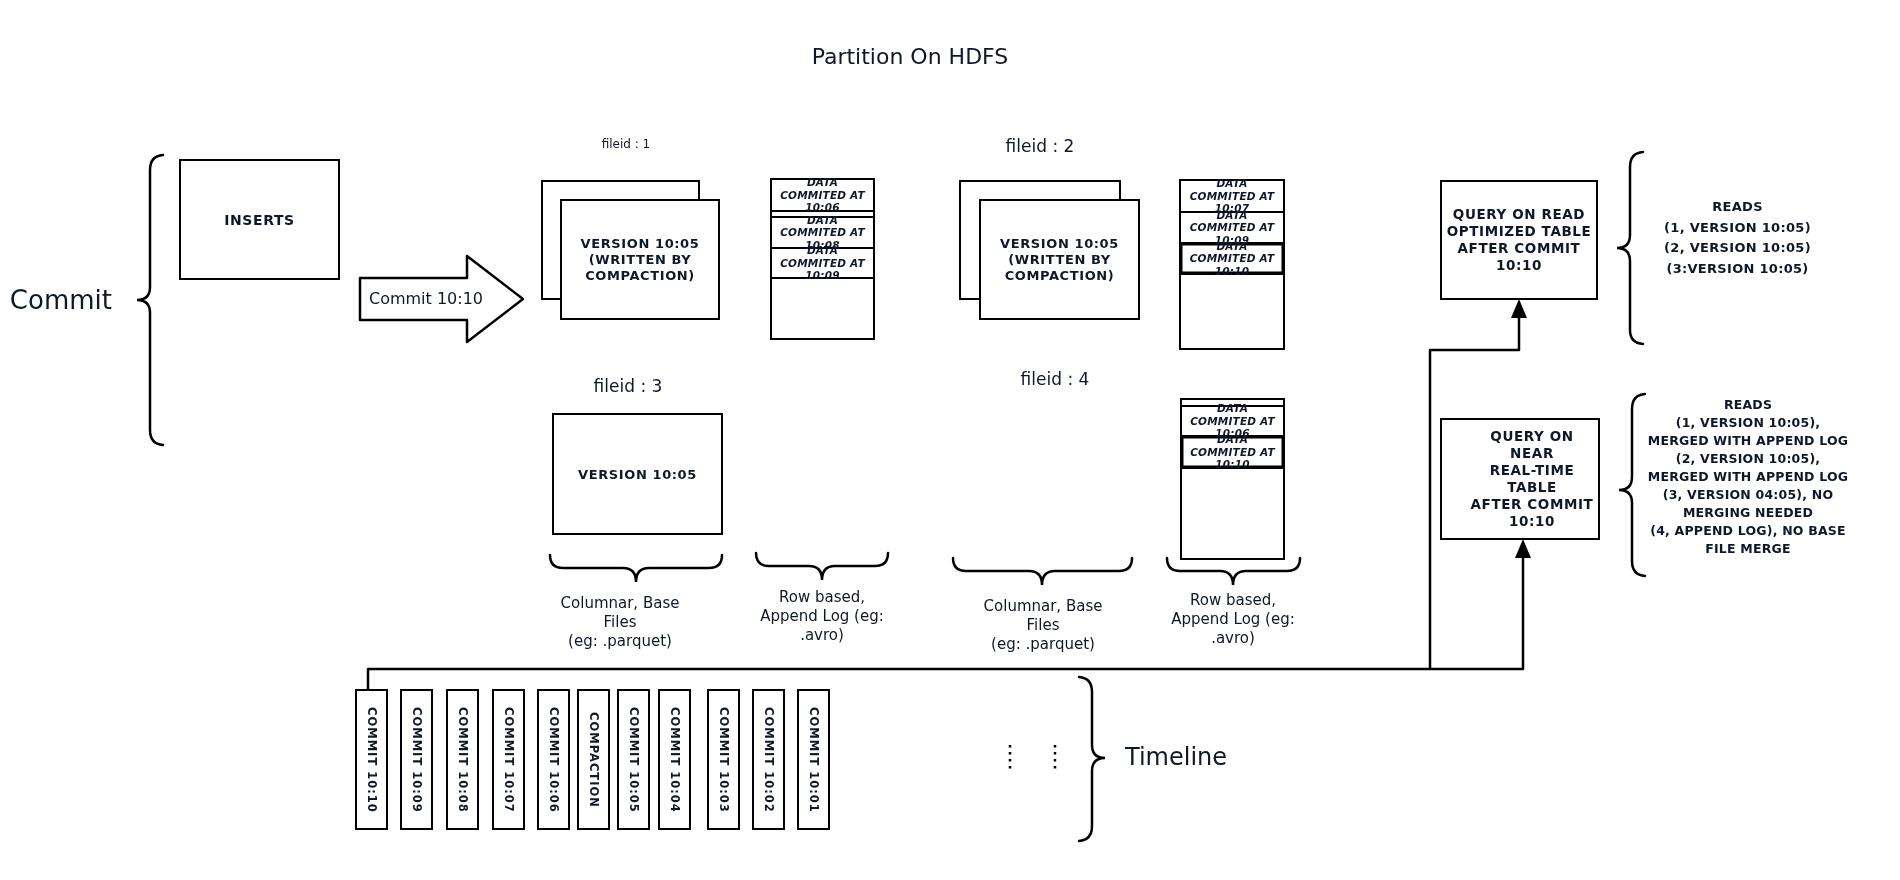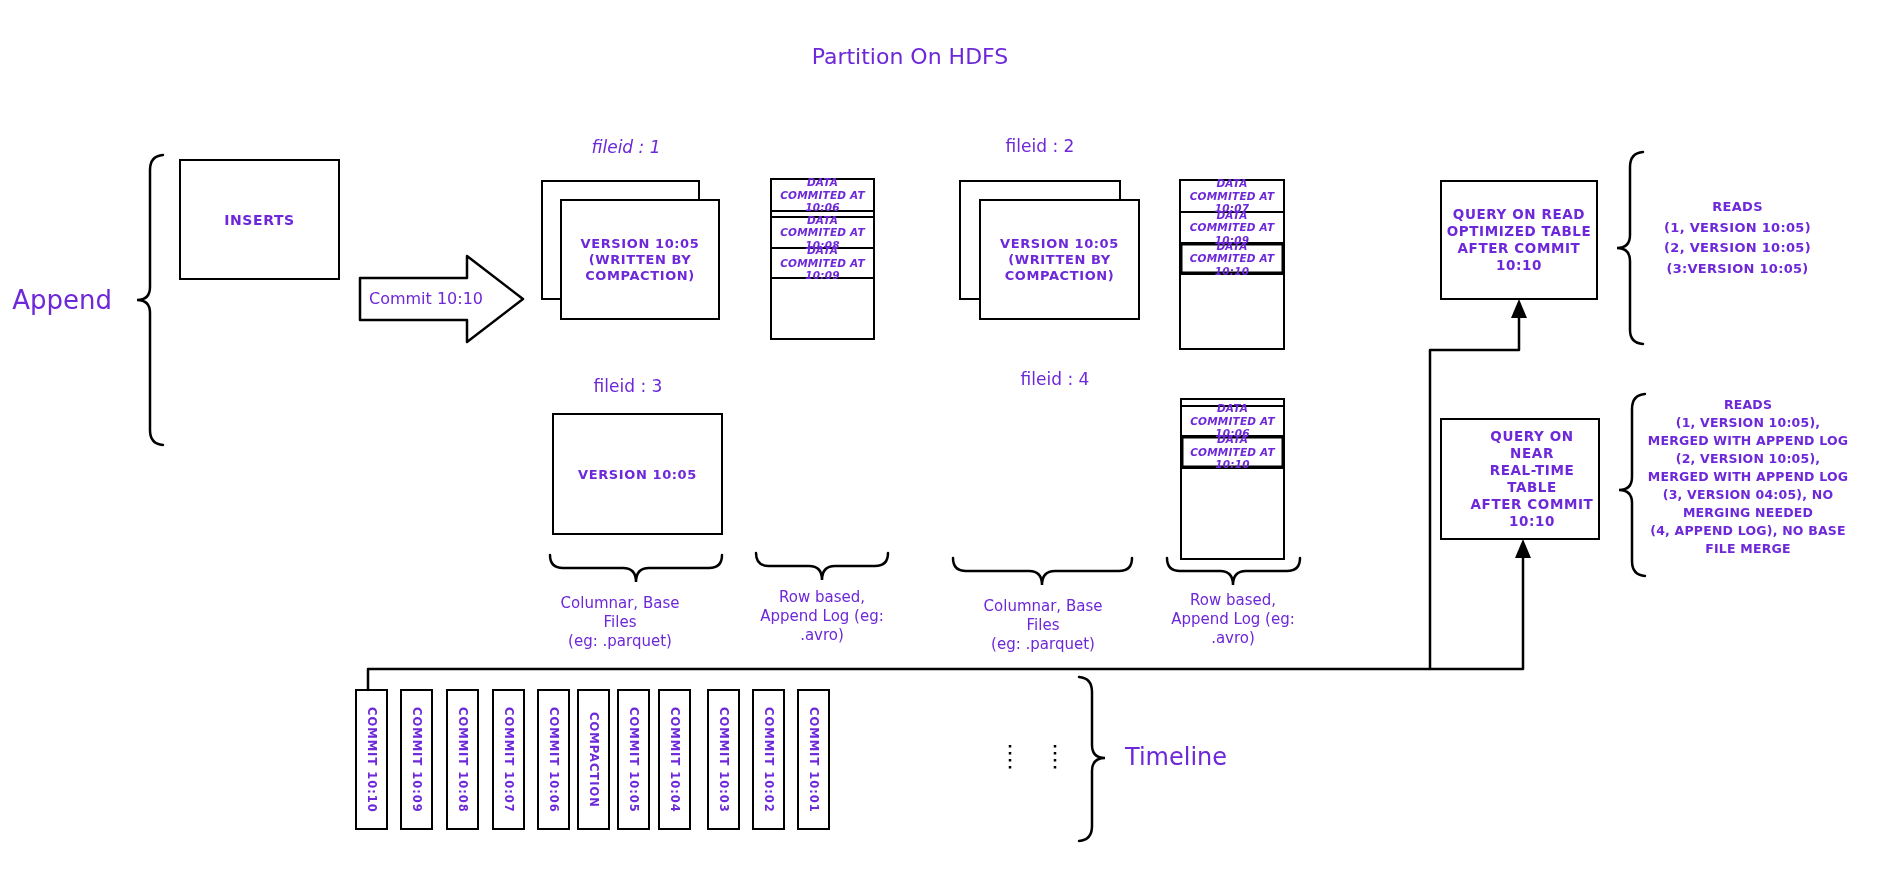--- a/index.html
+++ b/index.html
@@ -1,18 +1,18 @@
 <!DOCTYPE html>
 <html><head>
 <meta charset="utf-8">
 <style>
   html,body{margin:0;padding:0;background:#ffffff;}
   .canvas{
     position:relative;width:1900px;height:880px;background:#ffffff;
-    font-family:"DejaVu Sans", sans-serif;color:#6d28d9;overflow:hidden;
+    font-family:"DejaVu Sans", sans-serif;color:#0f172a;overflow:hidden;
   }
   .abs{position:absolute;}
   .box{
     position:absolute;border:2px solid #000;background:#fff;box-sizing:border-box;
     display:flex;align-items:center;justify-content:center;text-align:center;
   }
   .heavy-label{font-weight:bold;letter-spacing:0.6px;}
   .caption{position:absolute;text-align:center;}
   .lines div{display:block;}
   .log{
@@ -60,27 +60,27 @@
     <path d="M 756 553 Q 756 566 769 566 L 809 566 Q 822 566 822 580 Q 822 566 835 566 L 875 566 Q 888 566 888 553" fill="none" stroke="#000000" stroke-width="2.5" stroke-linecap="round"></path>
     <path d="M 953 558 Q 953 571 966 571 L 1029 571 Q 1042 571 1042 585 Q 1042 571 1055 571 L 1119 571 Q 1132 571 1132 558" fill="none" stroke="#000000" stroke-width="2.5" stroke-linecap="round"></path>
     <path d="M 1167 558 Q 1167 571 1180 571 L 1220 571 Q 1233 571 1233 585 Q 1233 571 1246 571 L 1287 571 Q 1300 571 1300 558" fill="none" stroke="#000000" stroke-width="2.5" stroke-linecap="round"></path>
 
     <line x1="1010" y1="745" x2="1010" y2="772" stroke="#000000" stroke-width="2.5" stroke-dasharray="2.5 4.5"></line>
     <line x1="1055" y1="745" x2="1055" y2="772" stroke="#000000" stroke-width="2.5" stroke-dasharray="2.5 4.5"></line>
   </svg>
 
   <div class="caption" style="left:735px;top:44px;width:350px;font-size:22px;">Partition On HDFS</div>
 
-  <div class="caption" style="left:0px;top:285px;width:112px;text-align:right;font-size:26px;">Append</div>
+  <div class="caption" style="left:0px;top:285px;width:112px;text-align:right;font-size:26px;">Commit</div>
   <div class="box heavy-label" style="left:179px;top:159px;width:161px;height:121px;font-size:14px;">
     <span>INSERTS</span>
   </div>
   <div class="caption" style="left:366px;top:289px;width:120px;font-size:16px;">Commit 10:10</div>
 
-  <div class="caption" style="left:551px;top:137px;width:150px;font-size:17px;font-style:italic;">fileid : 1</div>
+  <div class="caption" style="left:551px;top:137px;width:150px;font-size:12px;">fileid : 1</div>
   <div class="box" style="left:541px;top:180px;width:159px;height:120px;"></div>
   <div class="box heavy-label lines" style="left:560px;top:199px;width:160px;height:121px;font-size:13px;line-height:16px;">
     <div>
       <div>VERSION 10:05</div>
       <div>(WRITTEN BY</div>
       <div>COMPACTION)</div>
     </div>
   </div>
 
   <div class="log" style="left:770px;top:178px;width:105px;height:162px;">

